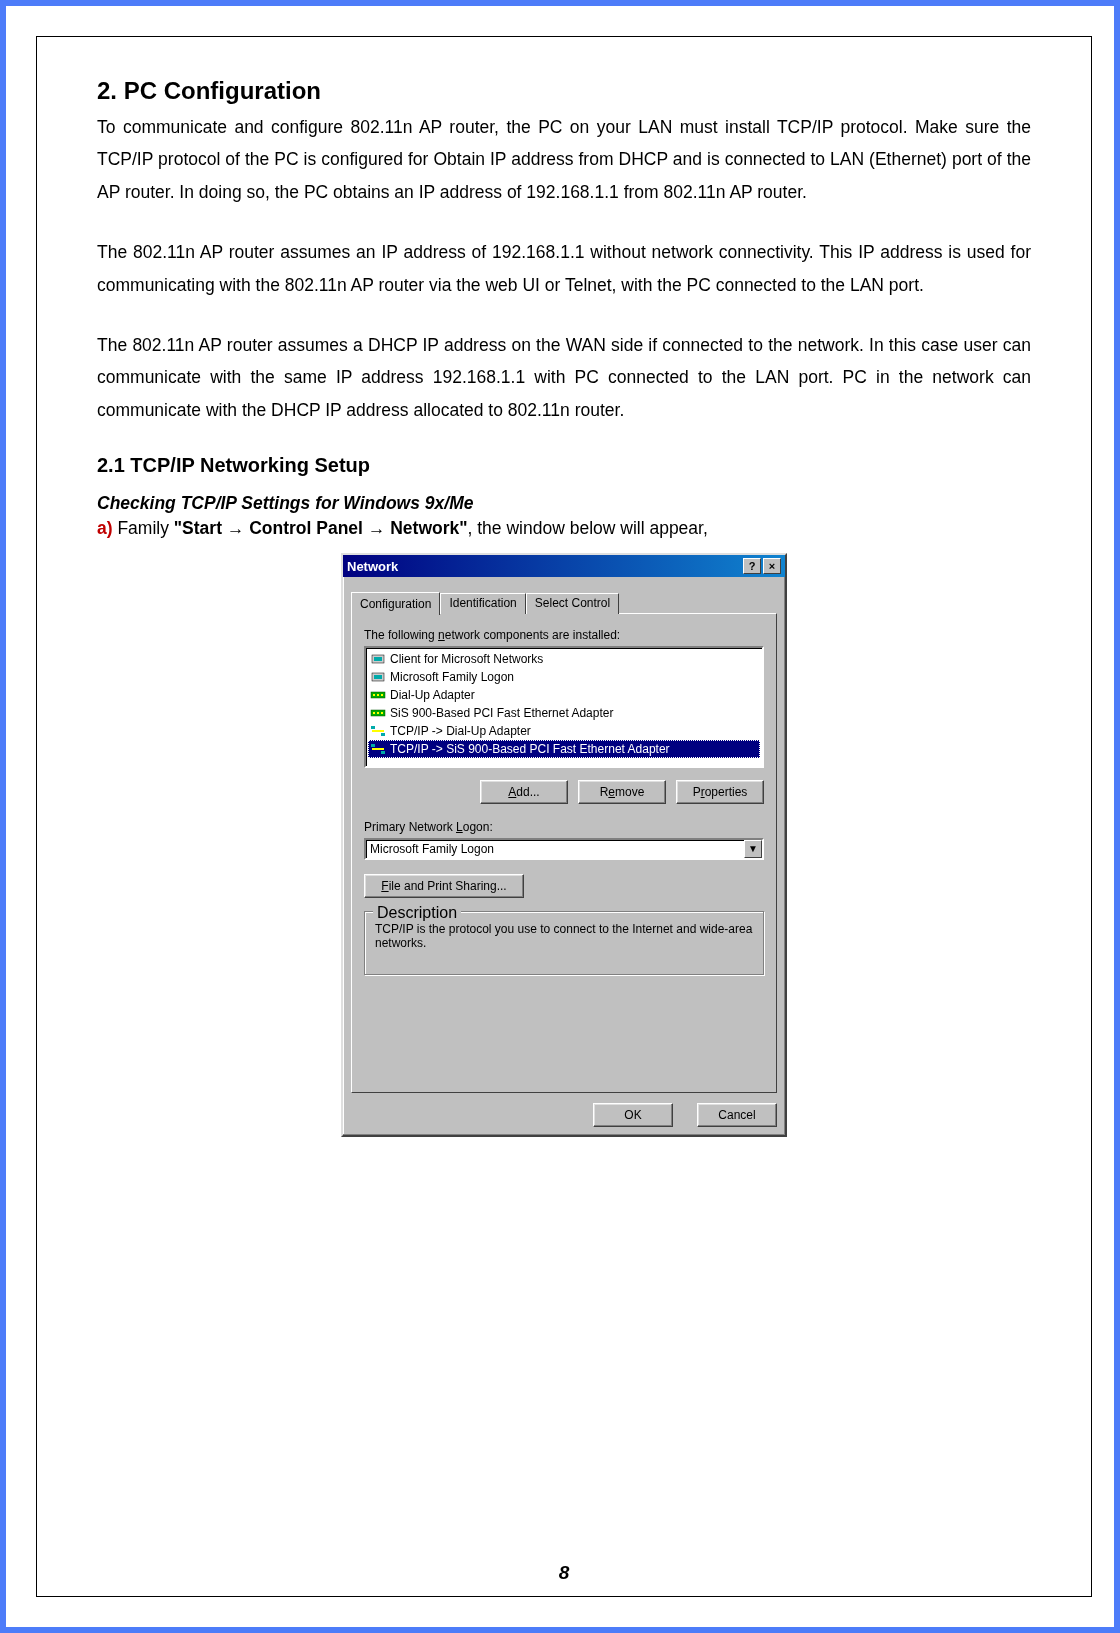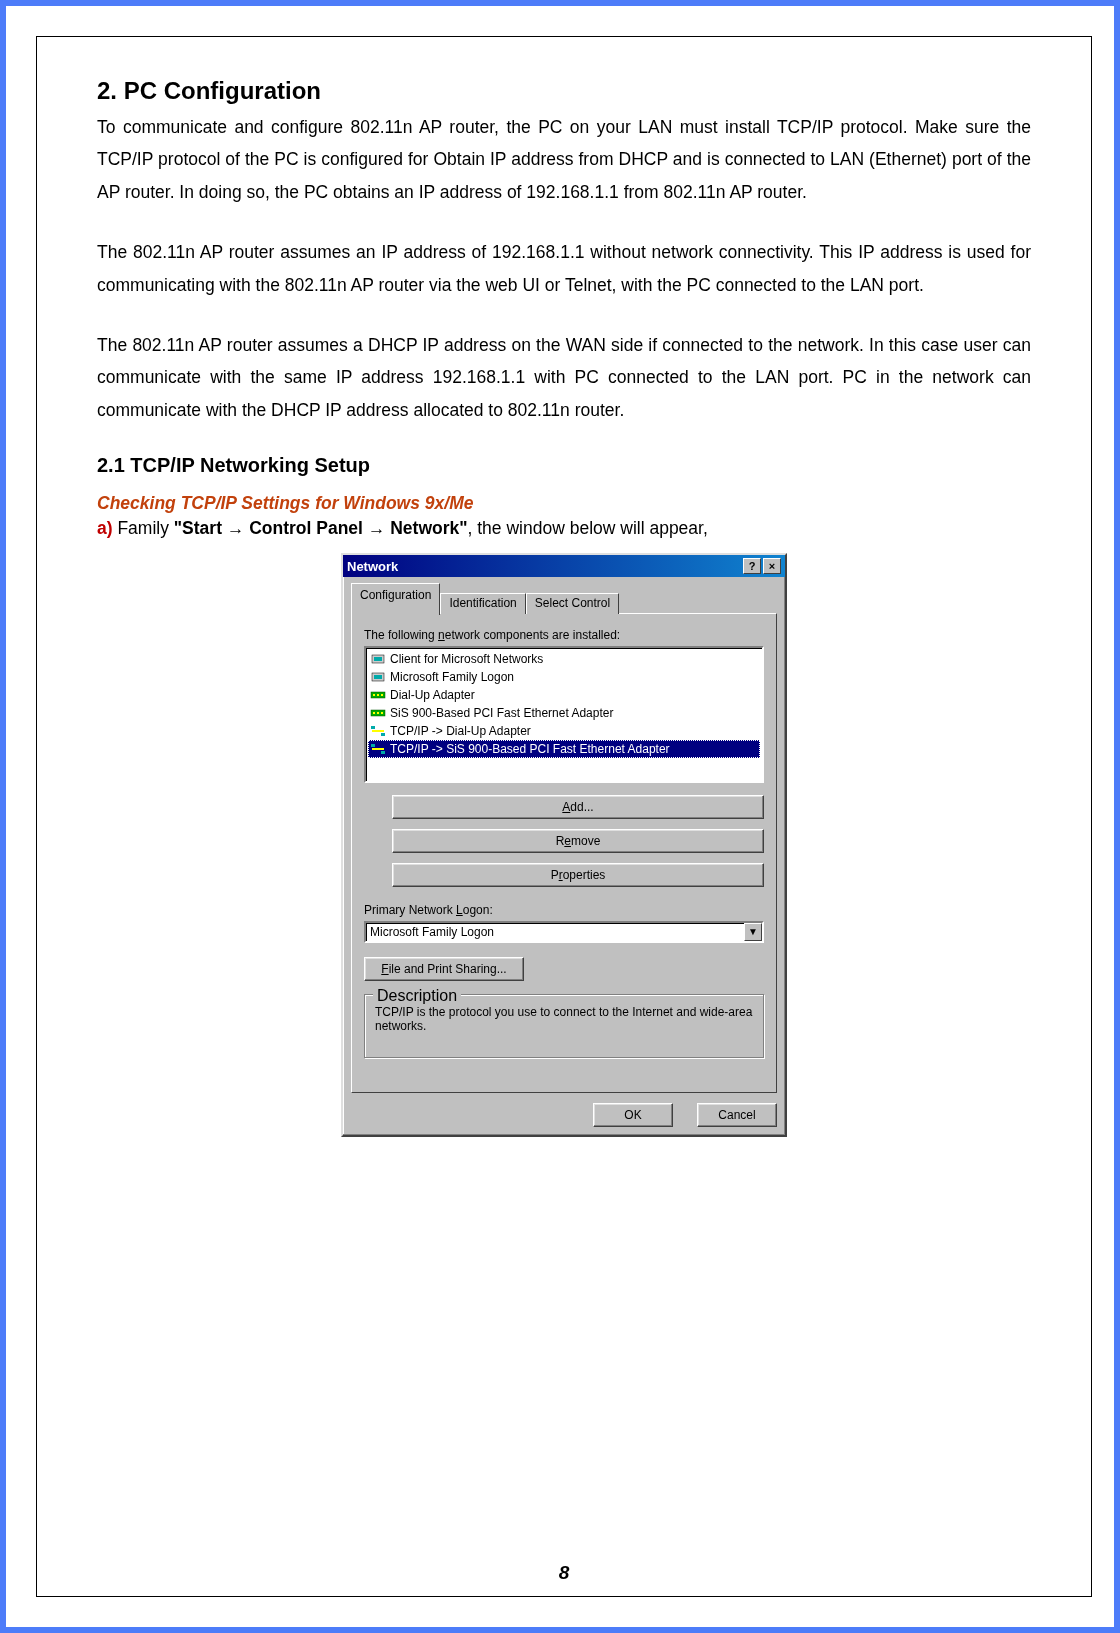--- a/index.html
+++ b/index.html
@@ -48,21 +48,21 @@
     line-height: 1.85;
     text-align: justify;
     margin: 0 0 28px 0;
   }
   h3.subheading {
     font-size: 20px;
     font-weight: bold;
     margin: 8px 0 4px 0;
   }
   .red-italic {
-    color: #c2410c;
+    color: #000000;
     font-style: italic;
     font-weight: bold;
     font-size: 17.5px;
     margin: 16px 0 4px 0;
   }
   .step-line {
     font-size: 17.5px;
     margin: 0 0 14px 0;
   }
   .step-line .lead { color: #c00000; font-weight: bold; }
@@ -103,21 +103,21 @@
     border-color: #fff #404040 #404040 #fff;
     margin-left: 2px;
     font-size: 11px;
     text-align: center;
     line-height: 14px;
     color: #000;
     font-weight: bold;
     font-family: Arial;
   }
   .dlg-body { padding: 6px 8px 10px 8px; }
-  .tabs { display: flex; margin-bottom: -1px; }
+  .tabs { display: flex; margin-bottom: -1px; align-items: flex-end; }
   .tab {
     border: 1px solid #808080;
     border-bottom: none;
     background: #c0c0c0;
     padding: 3px 8px 4px 8px;
     margin-right: 0;
     font-size: 12px;
     position: relative;
   }
   .tab.active {
@@ -137,21 +137,21 @@
     padding: 14px 12px 14px 12px;
     min-height: 480px;
   }
   .lbl { font-size: 12px; margin-bottom: 4px; }
   .list-box {
     background: #fff;
     border: 2px solid;
     border-color: #808080 #fff #fff #808080;
     box-shadow: inset 1px 1px 0 #000;
     padding: 2px;
-    height: 137px;
+    height: 122px;
     overflow: hidden;
     margin-bottom: 12px;
   }
   .list-item {
     display: flex;
     align-items: center;
     padding: 1px 2px;
     font-size: 12px;
     gap: 4px;
   }
@@ -161,21 +161,21 @@
     border: 1px dotted #fff;
     padding: 0 1px;
   }
   .ic {
     width: 16px; height: 16px;
     display: inline-flex;
     align-items: center;
     justify-content: center;
     flex-shrink: 0;
   }
-  .btn-row { display: flex; gap: 10px; justify-content: flex-end; margin-bottom: 16px; margin-left:28px;flex-direction:column;}
+  .btn-row { display: flex; gap: 10px; justify-content: flex-end; margin-bottom: 16px; margin-left:28px;}
   .btn9x {
     min-width: 88px;
     padding: 4px 8px;
     background: #c0c0c0;
     border: 1px solid;
     border-color: #fff #404040 #404040 #fff;
     box-shadow: inset -1px -1px 0 #808080, inset 1px 1px 0 #dfdfdf;
     font-size: 12px;
     font-family: inherit;
     text-align: center;

